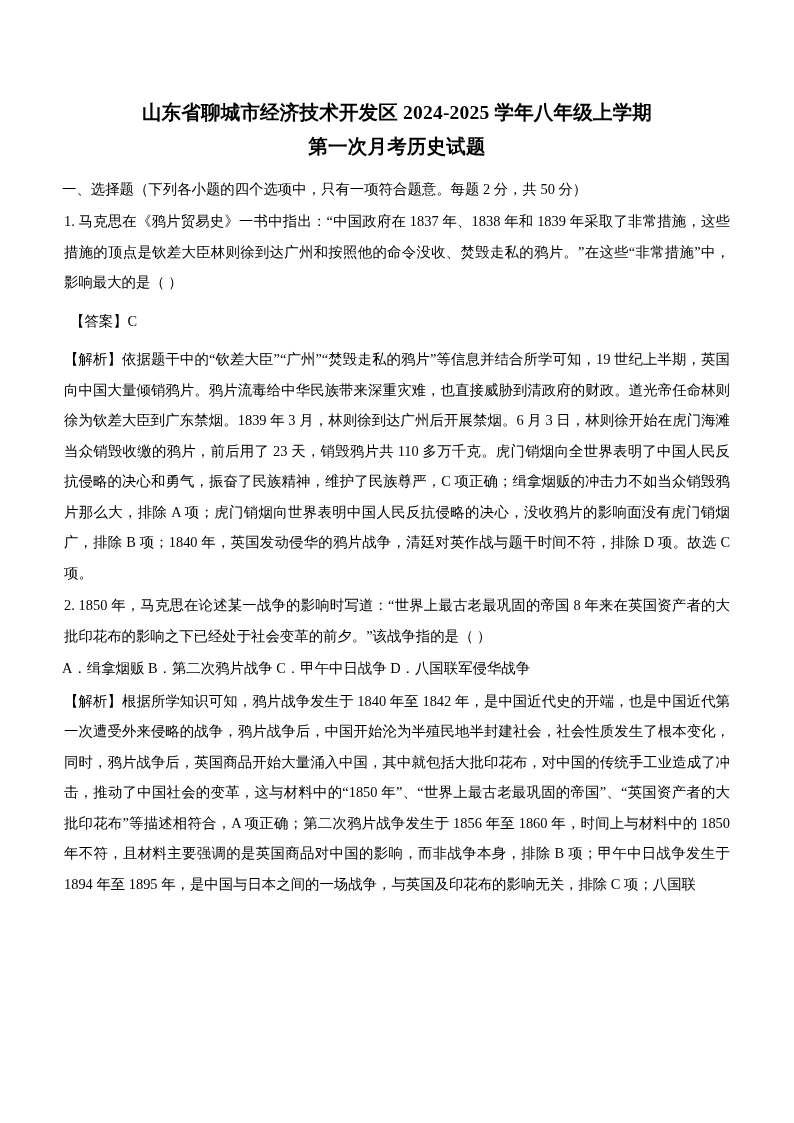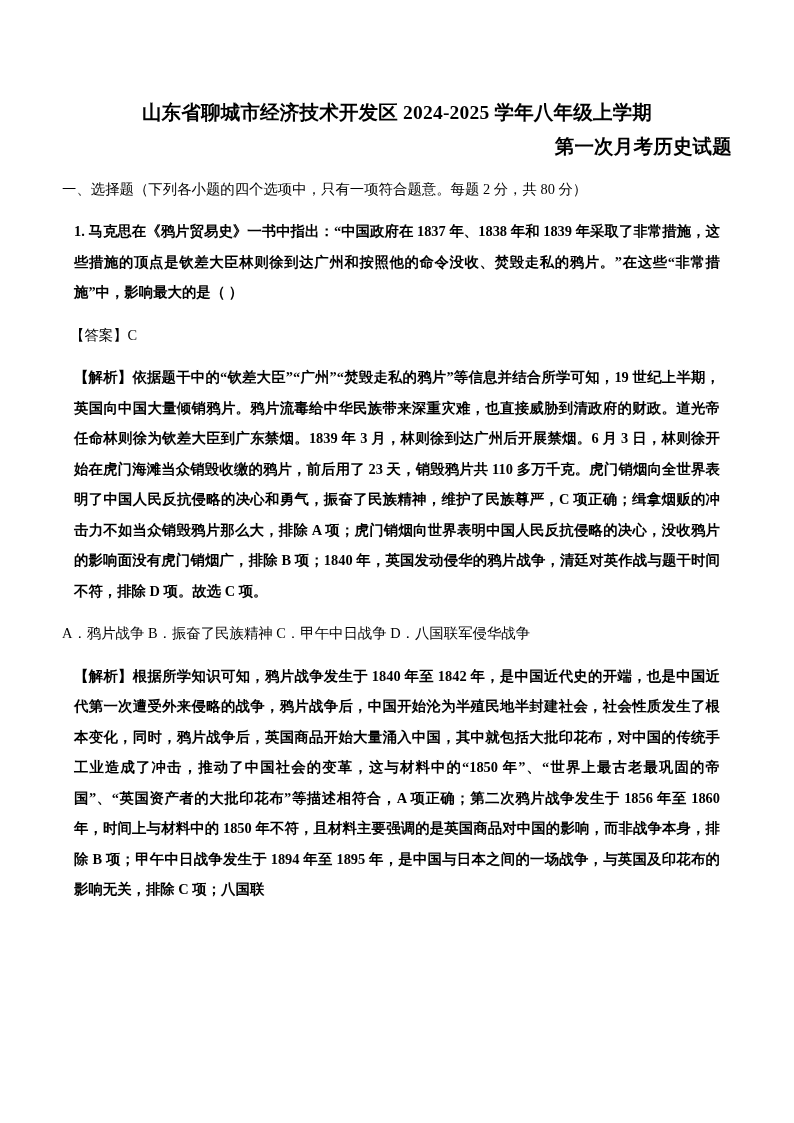--- a/index.html
+++ b/index.html
@@ -24,36 +24,34 @@
   .doc-title {
     font-weight: bold;
     font-size: 19.5px;
     line-height: 34px;
     text-align: center;
     margin: 0 0 2px 0;
     letter-spacing: 0.2px;
   }
   .doc-title .line2 {
     display: block;
-    text-align: right;
   }
   .section-heading {
     font-size: 14.4px;
     line-height: 30px;
     margin-top: 10px;
     margin-bottom: 0;
     text-align: justify;
   }
   p.body-text {
     font-size: 14.4px;
     line-height: 30.5px;
-    margin: 12px;
+    margin: 2px;
     text-align: justify;
     text-justify: inter-ideograph;
-    font-weight: bold;
   }
   .options {
     font-size: 14.4px;
     line-height: 30.5px;
     margin: 0;
   }
   .answer-line {
     font-size: 14.4px;
     line-height: 30.5px;
     margin: 8px;
@@ -65,26 +63,27 @@
 </head>
 <body>
 
 <div class="page">
 
   <h1 class="doc-title">
     <span>山东省聊城市经济技术开发区 2024-2025 学年八年级上学期</span>
     <span class="line2">第一次月考历史试题</span>
   </h1>
 
-  <p class="section-heading">一、选择题（下列各小题的四个选项中，只有一项符合题意。每题 2 分，共 80 分）</p>
+  <p class="section-heading">一、选择题（下列各小题的四个选项中，只有一项符合题意。每题 2 分，共 50 分）</p>
 
   <div class="q-block">
     <p class="body-text">1. 马克思在《鸦片贸易史》一书中指出：“中国政府在 1837 年、1838 年和 1839 年采取了非常措施，这些措施的顶点是钦差大臣林则徐到达广州和按照他的命令没收、焚毁走私的鸦片。”在这些“非常措施”中，影响最大的是（      ）</p>
     <p class="answer-line">【答案】C</p>
     <p class="body-text">【解析】依据题干中的“钦差大臣”“广州”“焚毁走私的鸦片”等信息并结合所学可知，19 世纪上半期，英国向中国大量倾销鸦片。鸦片流毒给中华民族带来深重灾难，也直接威胁到清政府的财政。道光帝任命林则徐为钦差大臣到广东禁烟。1839 年 3 月，林则徐到达广州后开展禁烟。6 月 3 日，林则徐开始在虎门海滩当众销毁收缴的鸦片，前后用了 23 天，销毁鸦片共 110 多万千克。虎门销烟向全世界表明了中国人民反抗侵略的决心和勇气，振奋了民族精神，维护了民族尊严，C 项正确；缉拿烟贩的冲击力不如当众销毁鸦片那么大，排除 A 项；虎门销烟向世界表明中国人民反抗侵略的决心，没收鸦片的影响面没有虎门销烟广，排除 B 项；1840 年，英国发动侵华的鸦片战争，清廷对英作战与题干时间不符，排除 D 项。故选 C 项。</p>
   </div>
 
   <div class="q-block">
-    <p class="options">A．鸦片战争  B．振奋了民族精神 C．甲午中日战争        D．八国联军侵华战争</p>
+    <p class="body-text">2. 1850 年，马克思在论述某一战争的影响时写道：“世界上最古老最巩固的帝国 8 年来在英国资产者的大批印花布的影响之下已经处于社会变革的前夕。”该战争指的是（      ）</p>
+    <p class="options">A．缉拿烟贩  B．第二次鸦片战争 C．甲午中日战争        D．八国联军侵华战争</p>
     <p class="body-text">【解析】根据所学知识可知，鸦片战争发生于 1840 年至 1842 年，是中国近代史的开端，也是中国近代第一次遭受外来侵略的战争，鸦片战争后，中国开始沦为半殖民地半封建社会，社会性质发生了根本变化，同时，鸦片战争后，英国商品开始大量涌入中国，其中就包括大批印花布，对中国的传统手工业造成了冲击，推动了中国社会的变革，这与材料中的“1850 年”、“世界上最古老最巩固的帝国”、“英国资产者的大批印花布”等描述相符合，A 项正确；第二次鸦片战争发生于 1856 年至 1860 年，时间上与材料中的 1850 年不符，且材料主要强调的是英国商品对中国的影响，而非战争本身，排除 B 项；甲午中日战争发生于 1894 年至 1895 年，是中国与日本之间的一场战争，与英国及印花布的影响无关，排除 C 项；八国联</p>
   </div>
 
 </div>
 
 </body></html>

